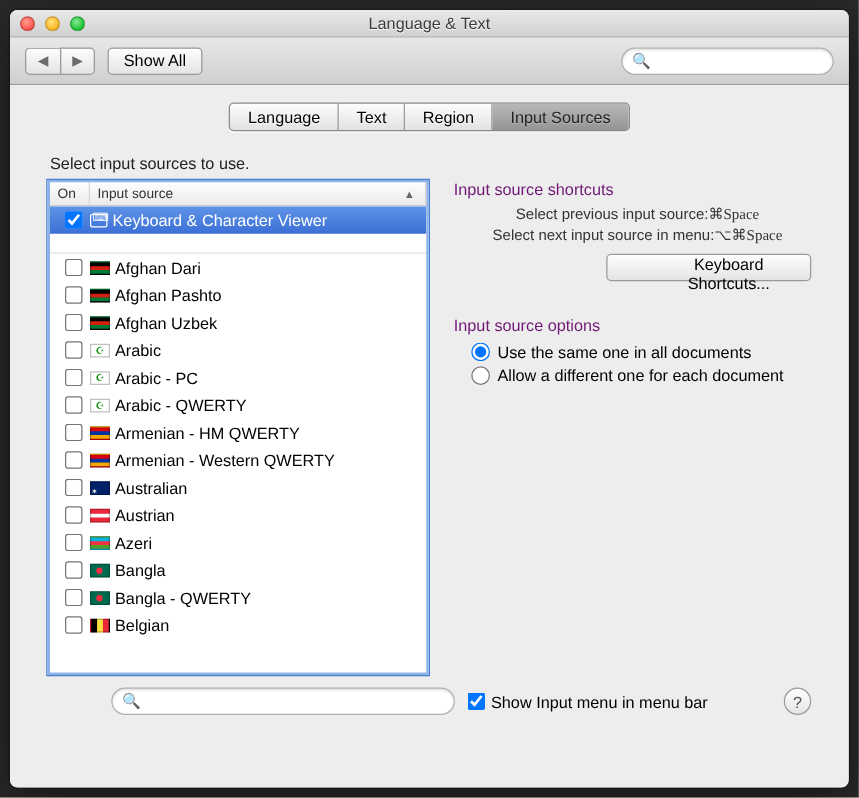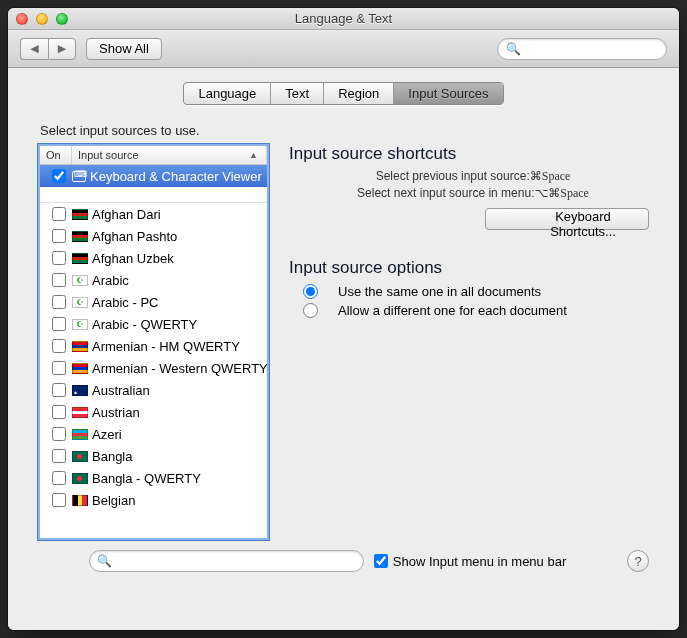--- a/index.html
+++ b/index.html
@@ -79,21 +79,21 @@
 .search input { border: none; outline: none; flex: 1; font-size: 12px; background: transparent; }
 .mag { color: #888; font-size: 12px; margin-right: 4px; }
 .body { flex: 1; padding: 14px 30px 18px; background: #ededed; display: flex; flex-direction: column; }
 .tabbar { display: flex; justify-content: center; }
 .tabs { display: flex; border: 1px solid #8a8a8a; border-radius: 4px; overflow: hidden; background: linear-gradient(#fdfdfd,#e2e2e2); box-shadow: 0 1px 0 #fff; }
 .tab { padding: 3px 14px; font-size: 13px; border-right: 1px solid #9a9a9a; text-shadow: 0 1px 0 #fff; text-align: center; }
 .tab:last-child { border-right: none; }
 .tab.active { background: linear-gradient(#b8b8b8,#949494); color: #222; text-shadow: 0 1px 0 rgba(255,255,255,0.3); }
 .instruction { margin: 18px 0 6px 2px; color: #222; }
 .main-row { display: flex; gap: 20px; }
-.list-wrap { width: 231px; }
+.list-wrap { width: 305px; }
 .list {
   border: 2px solid #8cb3e8;
   border-radius: 0;
   background: #fff;
   height: 396px;
   display: flex; flex-direction: column;
   box-shadow: 0 0 0 1px #4a7fd0;
 }
 .list-header { display: flex; font-size: 11px; }
 .th {
@@ -111,26 +111,26 @@
 .row .chk-col { width: 26px; display: flex; justify-content: center; }
 .row .name-col { flex: 1; display: flex; align-items: center; gap: 4px; font-size: 13px; white-space: nowrap; overflow: hidden; }
 .row.sel { background: linear-gradient(#5e94e6,#3c6fd6); color: #fff; }
 .row.sel .name-col { color: #fff; }
 .flag { width: 16px; height: 11px; border: 0.5px solid rgba(0,0,0,0.25); display: inline-block; flex-shrink: 0; }
 .kbd-ico { width: 14px; height: 11px; border: 1px solid currentColor; border-radius: 2px; display: inline-block; position: relative; flex-shrink: 0; }
 .kbd-ico::before { content: "⌨"; position: absolute; font-size: 9px; left: 1px; top: -3px; }
 input[type=checkbox] { width: 14px; height: 14px; }
 .divider-row { height: 16px; border-top: none; border-bottom: 1px solid #e0e0e0; }
 .right-col { flex: 1; padding-top: 0; }
-.section-h { font-size: 17px; color: #0f172a; margin-bottom: 4px; }
+.section-h { font-size: 13px; color: #701a75; margin-bottom: 4px; }
 .shortcut-row { font-size: 12px; color: #333; display: flex; justify-content: center; padding: 1px 6px 1px 14px; }
 .shortcut-key { font-family: "Lucida Grande"; }
 .kbd-short-btn { margin: 6px 0 0 auto; display: block; width: 164px; padding-left: 44px; }
 .options { margin-top: 28px; }
-.radio-row { display: flex; align-items: center; gap: 20px; font-size: 13px; padding: 2px 0 2px 14px; }
+.radio-row { display: flex; align-items: center; gap: 6px; font-size: 13px; padding: 2px 0 2px 14px; }
 input[type=radio] { width: 15px; height: 15px; }
 .bottom { margin-top: 10px; display: flex; align-items: center; gap: 10px; }
 .chk-row { display: flex; align-items: center; gap: 5px; font-size: 13px; }
 .help { margin-left: auto; width: 22px; height: 22px; border-radius: 50%; border: 1px solid #9a9a9a; background: linear-gradient(#fff,#e4e4e4); display: flex; align-items: center; justify-content: center; font-size: 13px; color: #555; }
 </style>
 </head>
 <body>
 
 <div class="window">
   <div class="titlebar">

